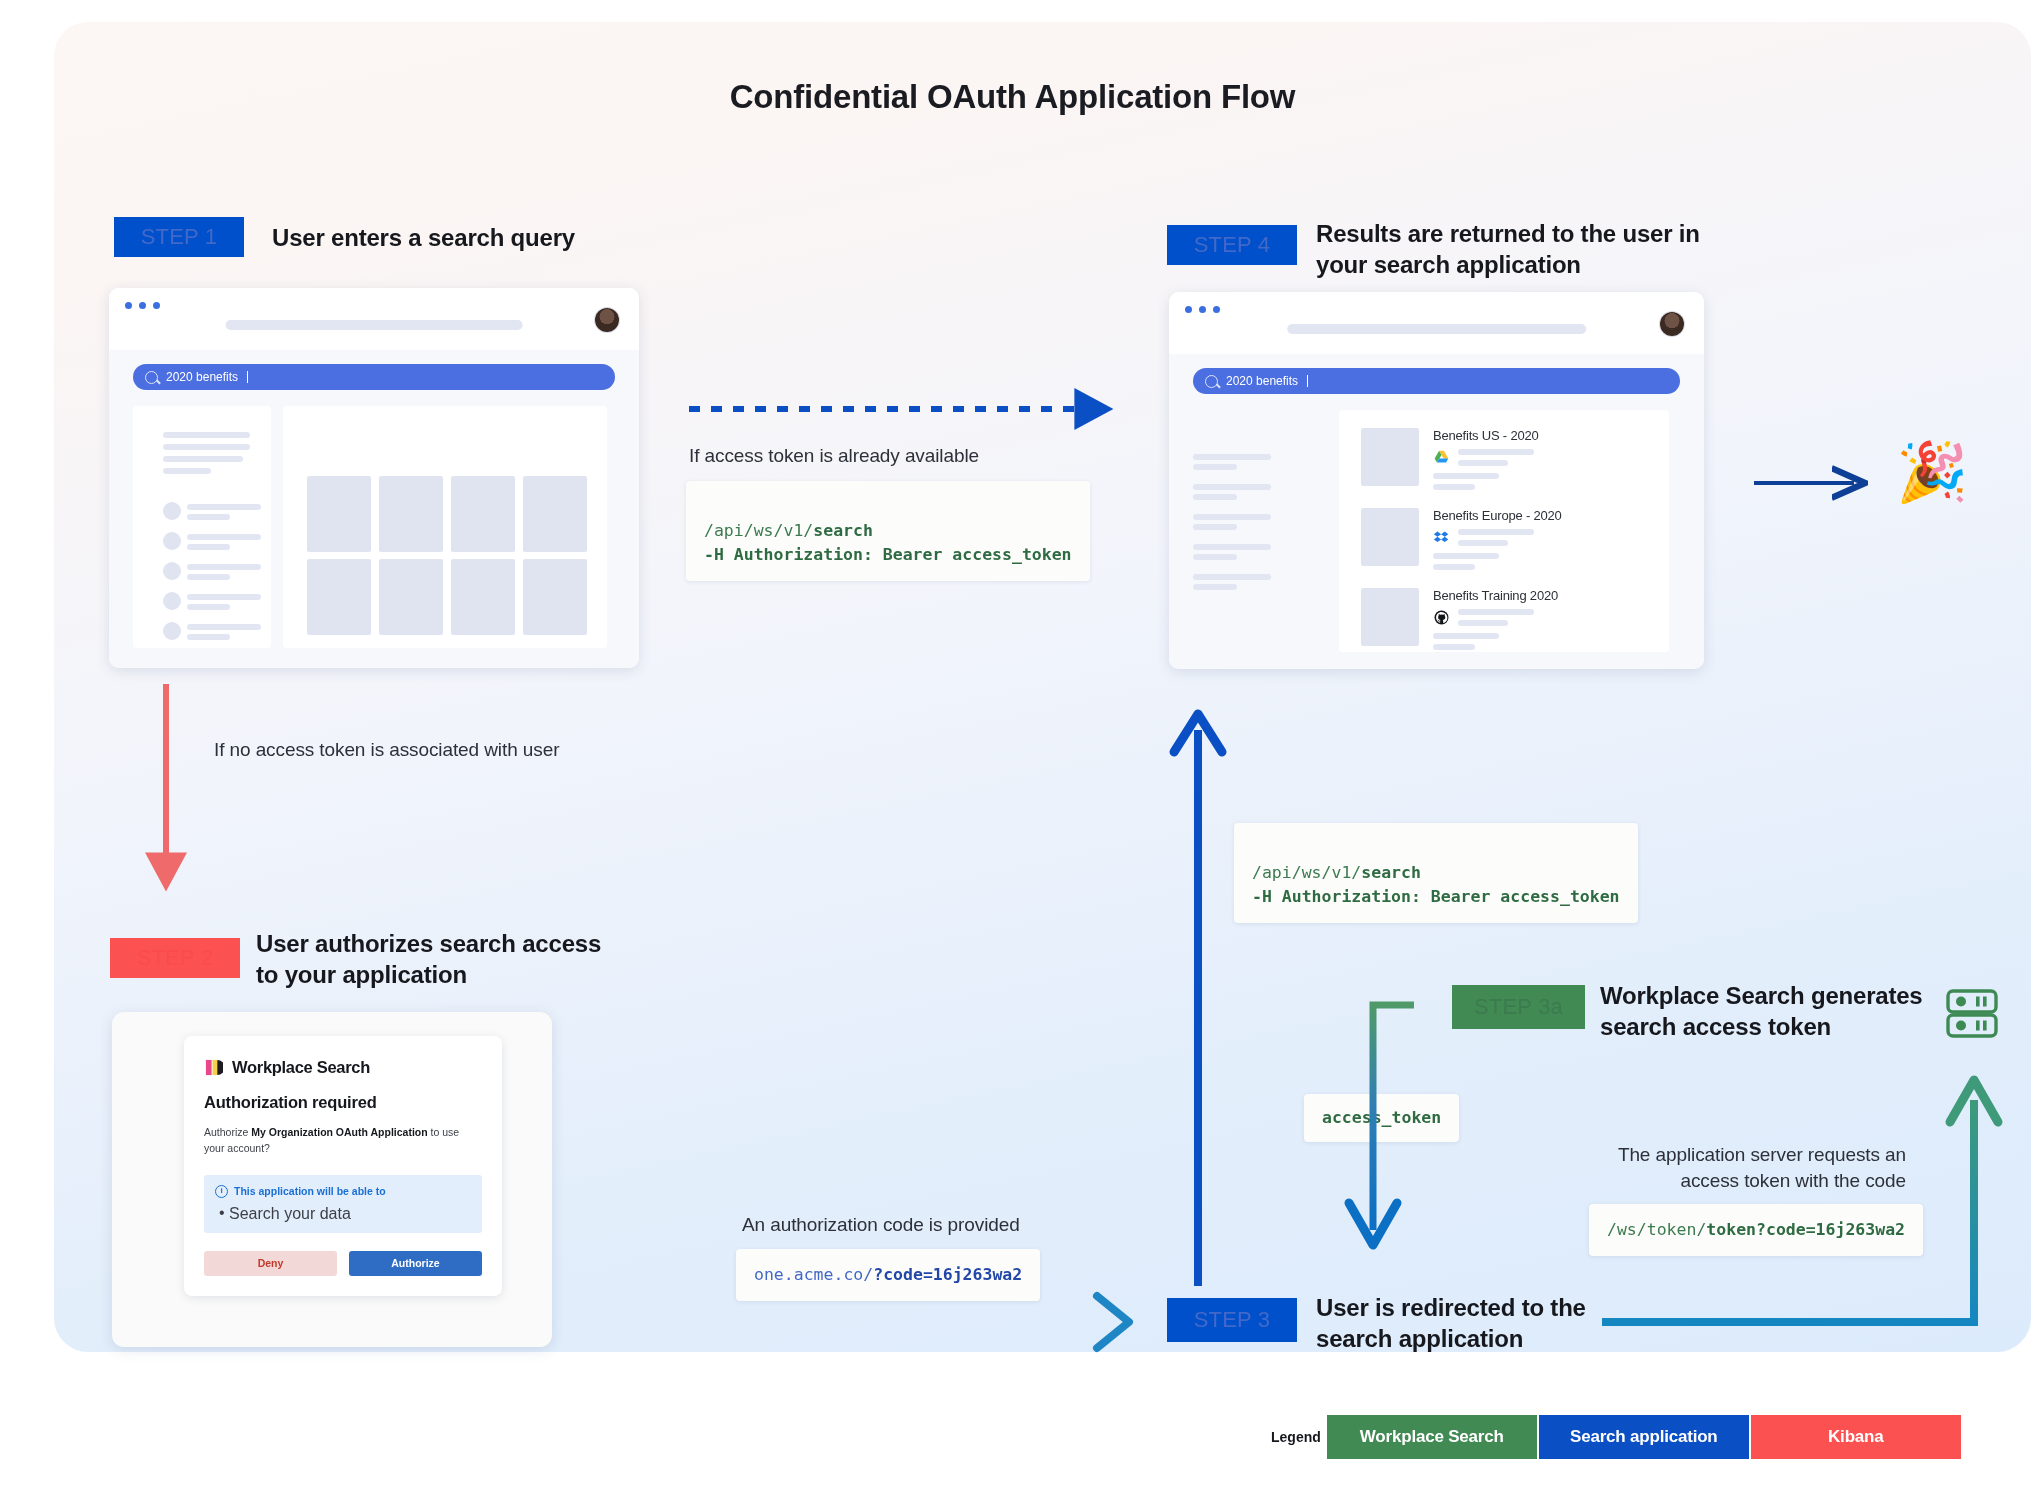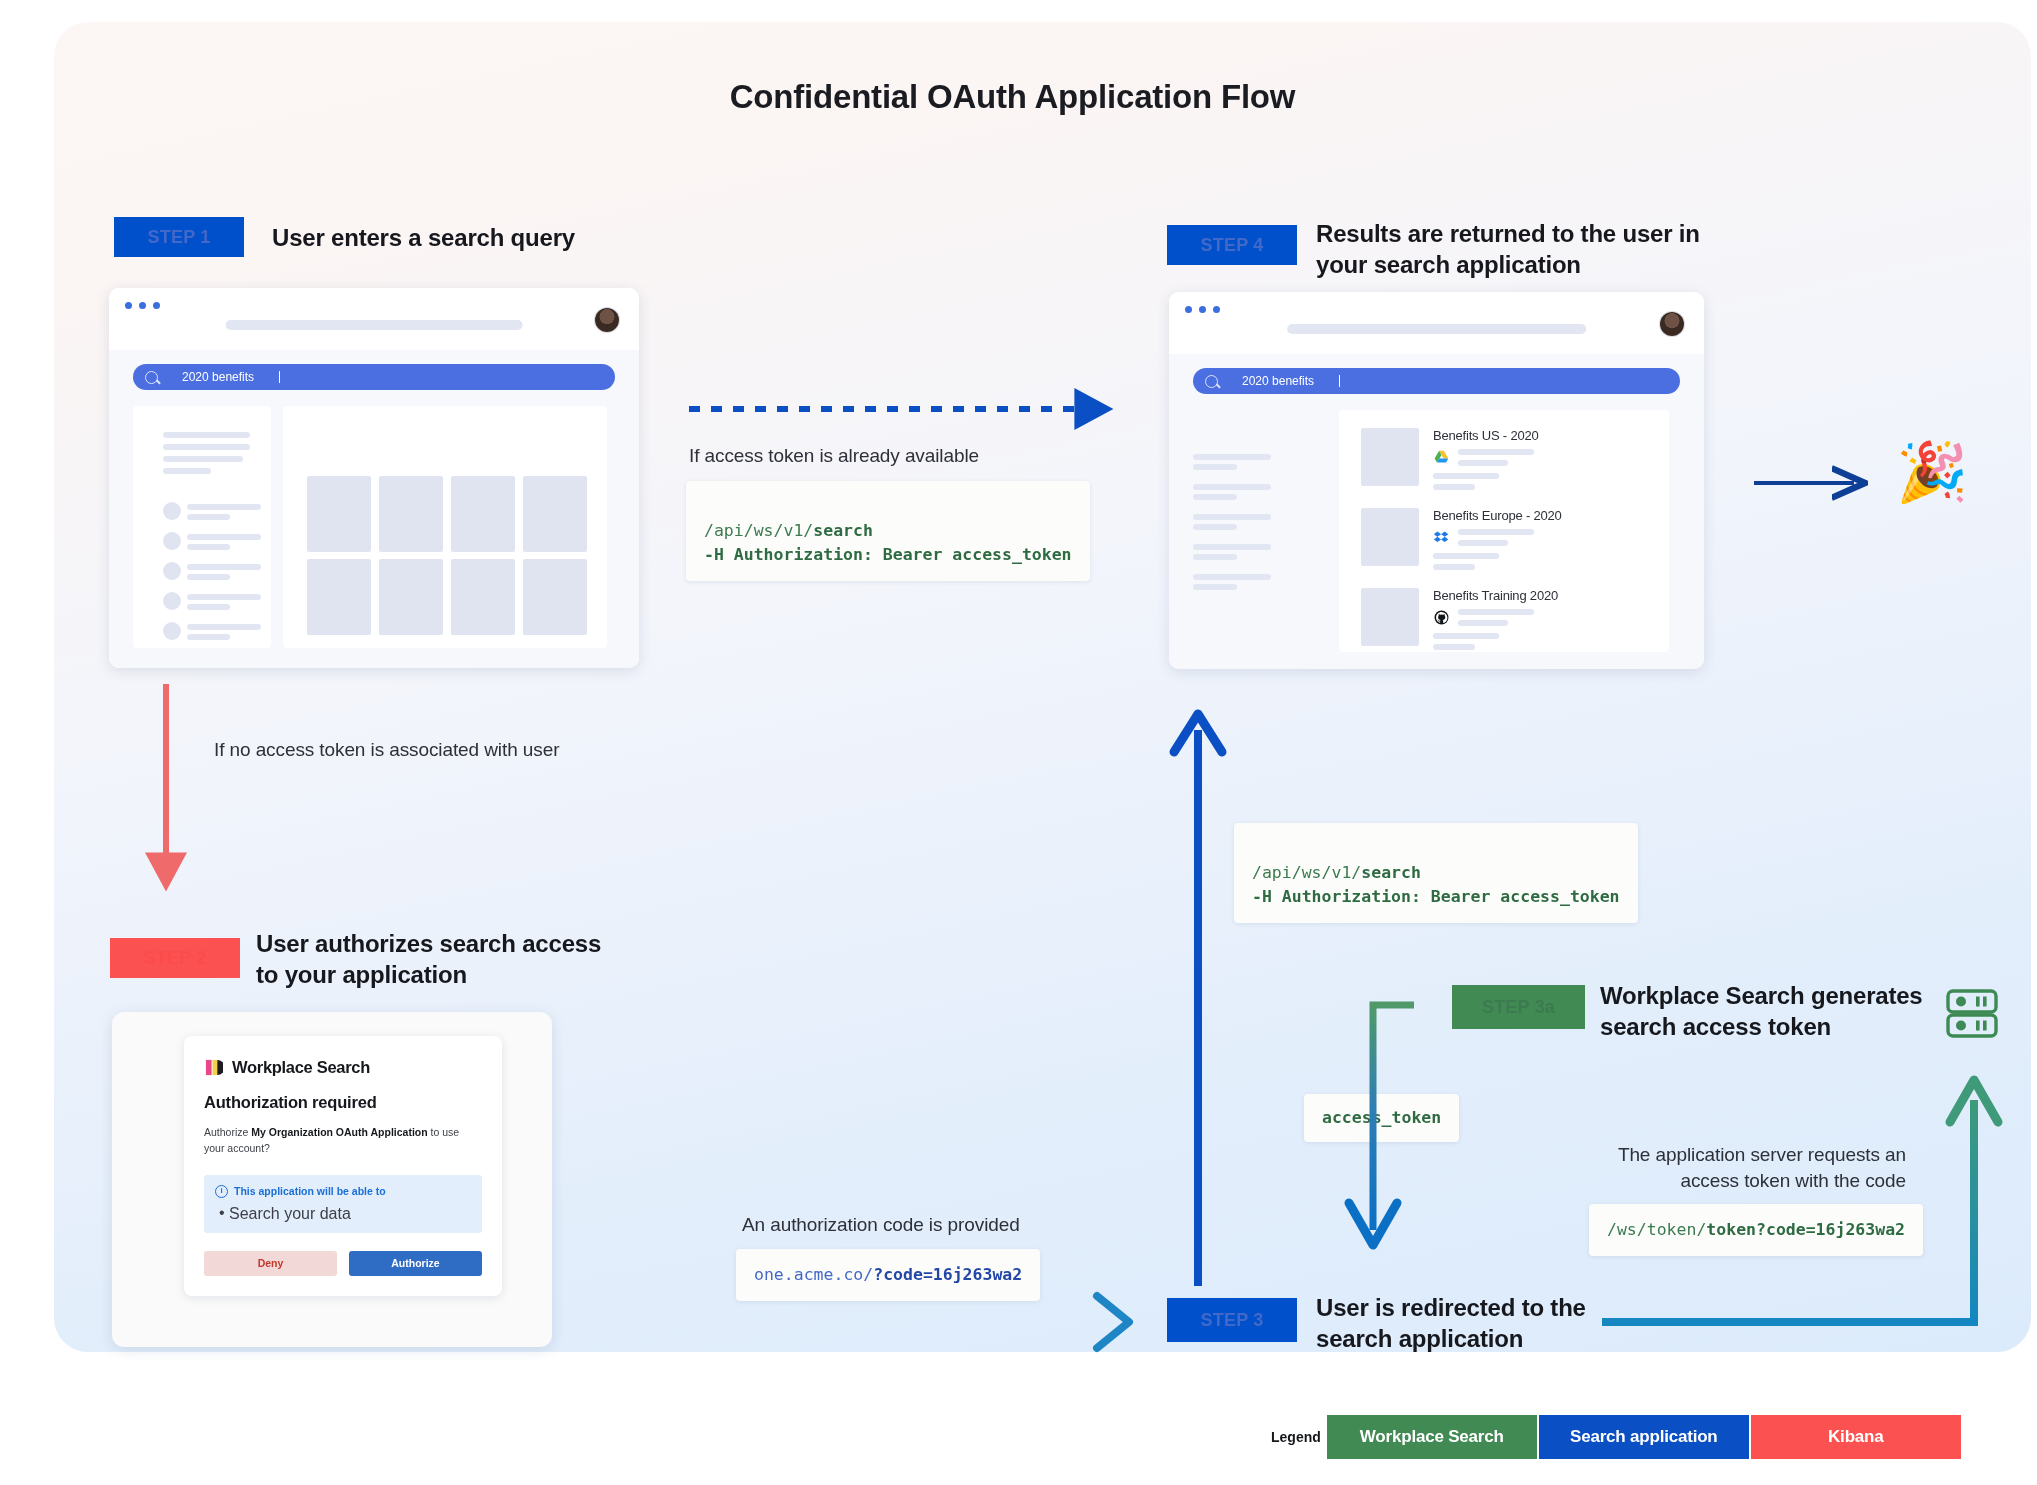--- a/index.html
+++ b/index.html
@@ -19,21 +19,21 @@
   }
 
   .title{
     position:absolute;left:0;top:78px;width:1977px;text-align:center;
     font-size:33px;font-weight:bold;color:#1a1c21;letter-spacing:-0.2px;
   }
 
   
   .chip{
     position:absolute;display:flex;align-items:center;justify-content:center;
-    color:#fff;font-size:18px;font-weight:bold;letter-spacing:.2px;
+    color:#fff;font-size:22px;font-weight:normal;letter-spacing:.2px;
   }
   .chip.blue{background:#0050cc;}
   .chip.red{background:#fb5151;}
   .chip.green{background:#428a54;}
 
   .steptitle{
     position:absolute;font-size:24px;font-weight:bold;color:#16181d;
     line-height:1.3;letter-spacing:-0.2px;
   }
 
@@ -48,21 +48,21 @@
   .urlbar{position:absolute;left:50%;transform:translateX(-50%);top:32px;
     width:56%;height:10px;border-radius:5px;background:#e2e6f3;}
   .avatar{
     position:absolute;right:20px;top:20px;width:24px;height:24px;border-radius:50%;
     background:radial-gradient(circle at 50% 36%,#6d5245 0 38%,#3b2a22 39% 100%);
     box-shadow:0 0 0 1px #d8dbe6;
   }
   .mockbody{background:#f7f8fc;position:relative;}
   .searchpill{
     position:absolute;left:24px;right:24px;top:14px;height:26px;border-radius:13px;
-    background:#4b6fe0;display:flex;align-items:center;gap:24px;padding-left:12px;
+    background:#4b6fe0;display:flex;align-items:center;gap:8px;padding-left:12px;
     color:#fff;font-size:12px;
   }
   .searchpill .mag{width:11px;height:11px;border:1.6px solid #dbe4fb;border-radius:50%;position:relative;flex:0 0 auto;}
   .searchpill .mag::after{content:"";position:absolute;width:5px;height:1.6px;background:#dbe4fb;
     right:-4px;bottom:0px;transform:rotate(45deg);}
   .caret{display:inline-block;width:1px;height:12px;background:#fff;margin-left:1px;vertical-align:-2px;}
 
   .card{position:absolute;background:#fff;border-radius:4px;}
   .ln{background:#e2e6f3;border-radius:3px;height:6px;}
   .sq{background:#e0e4f0;border-radius:2px;}

